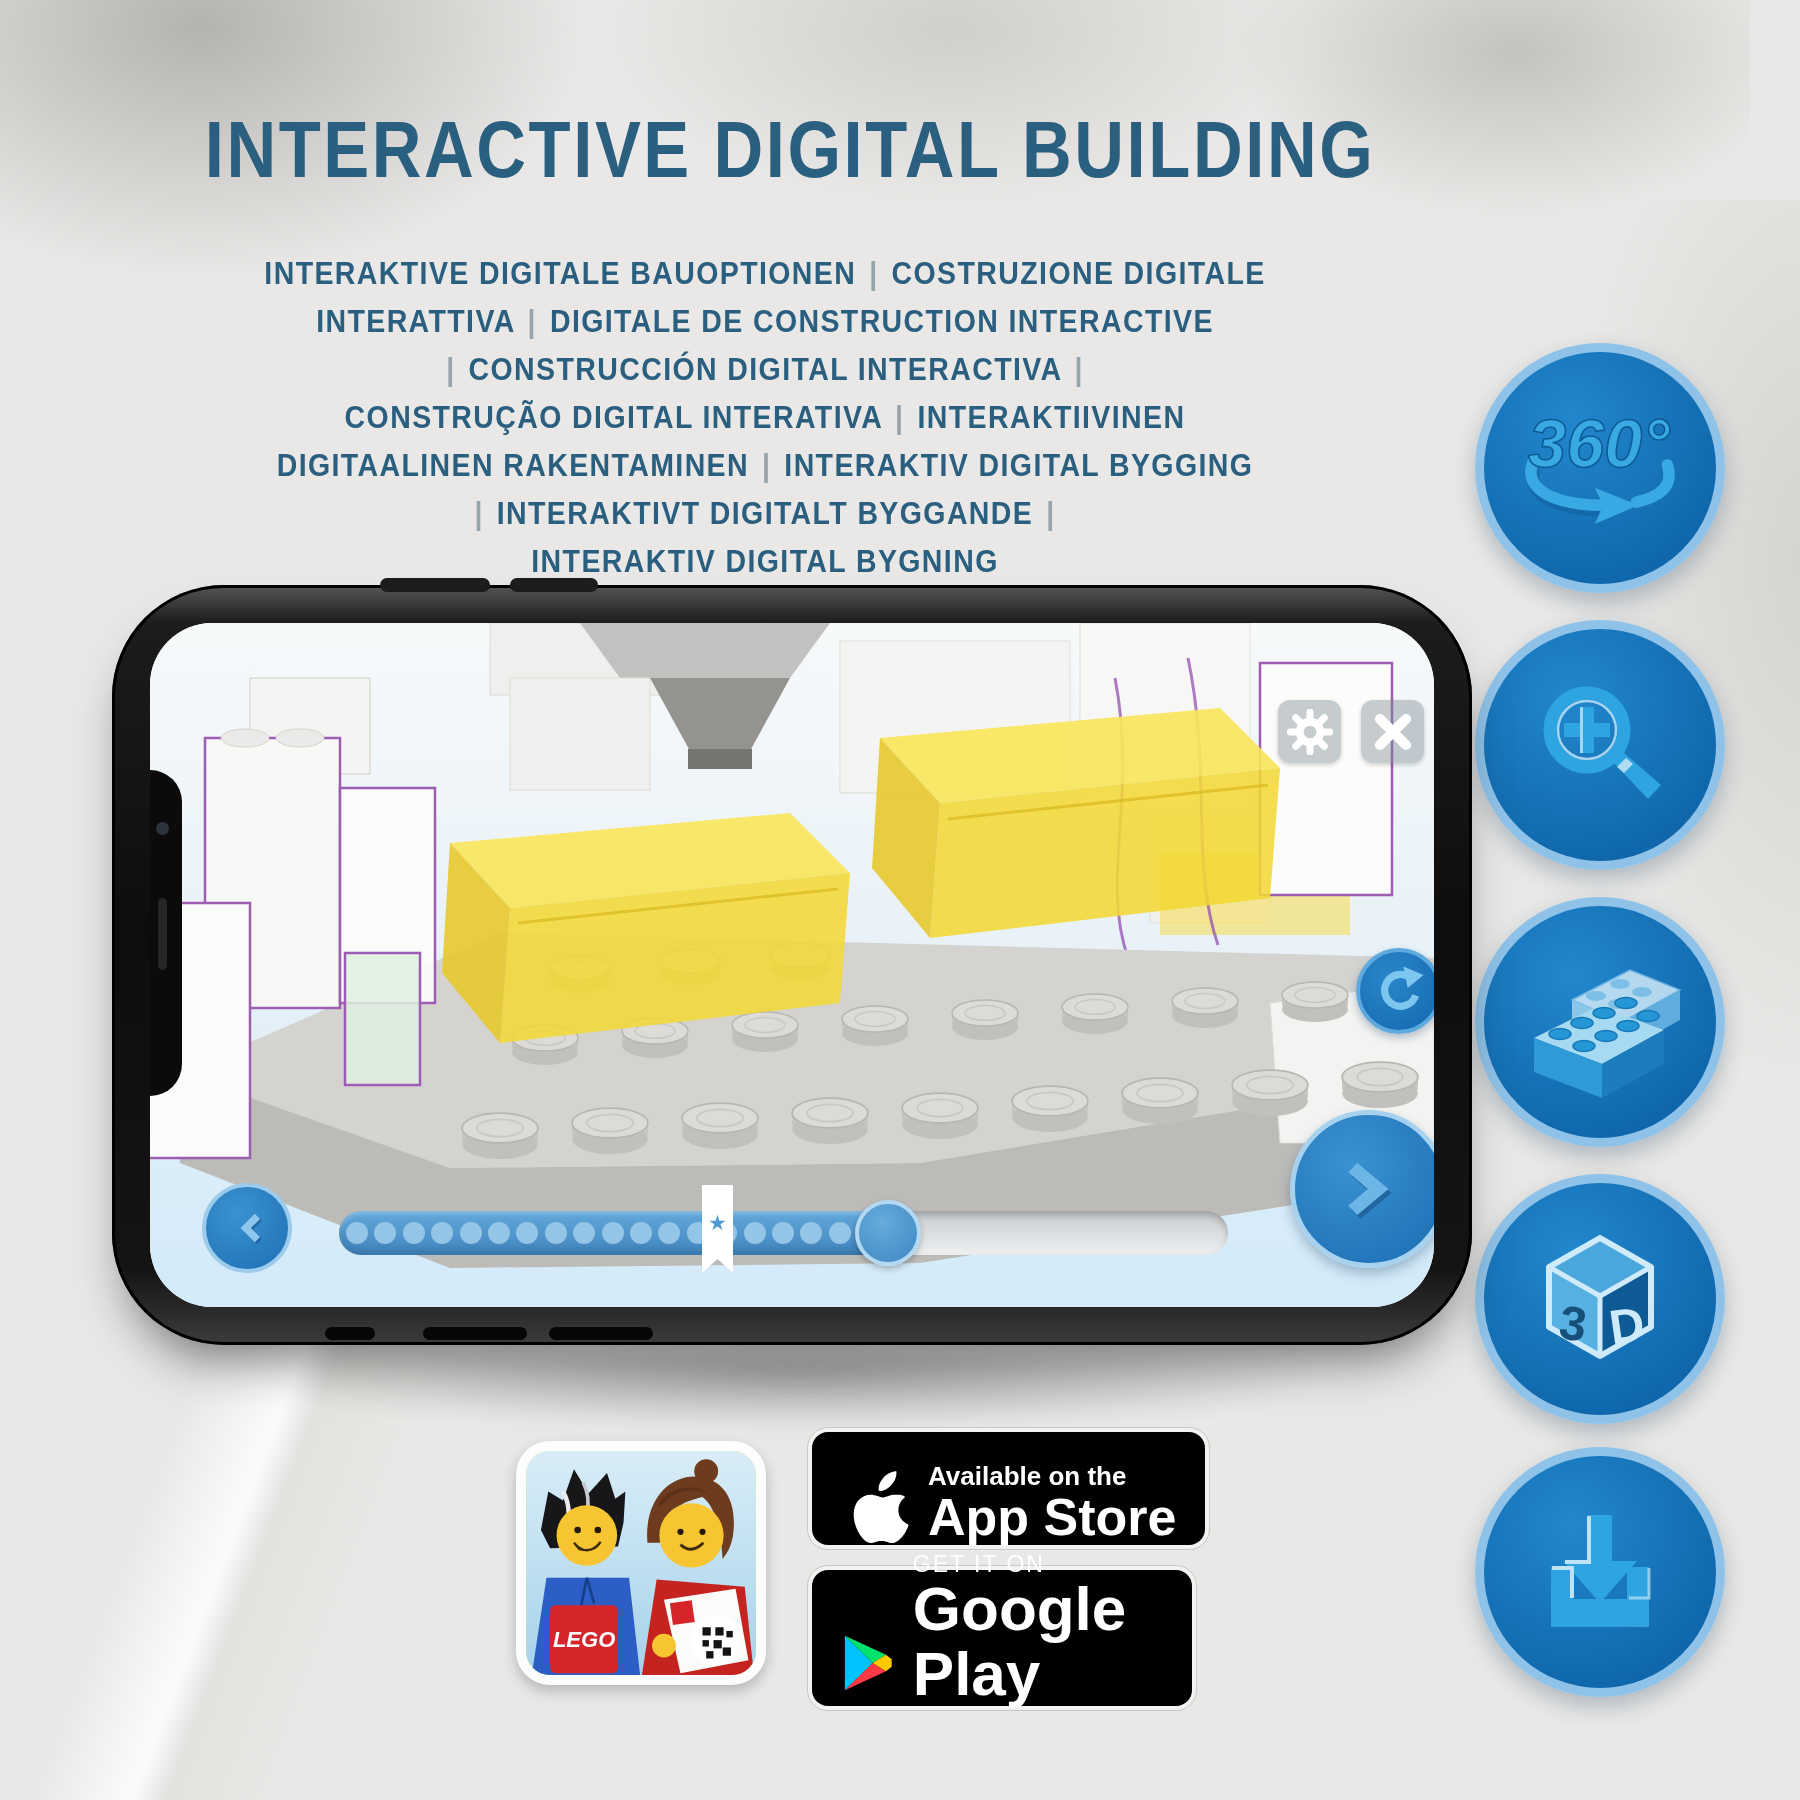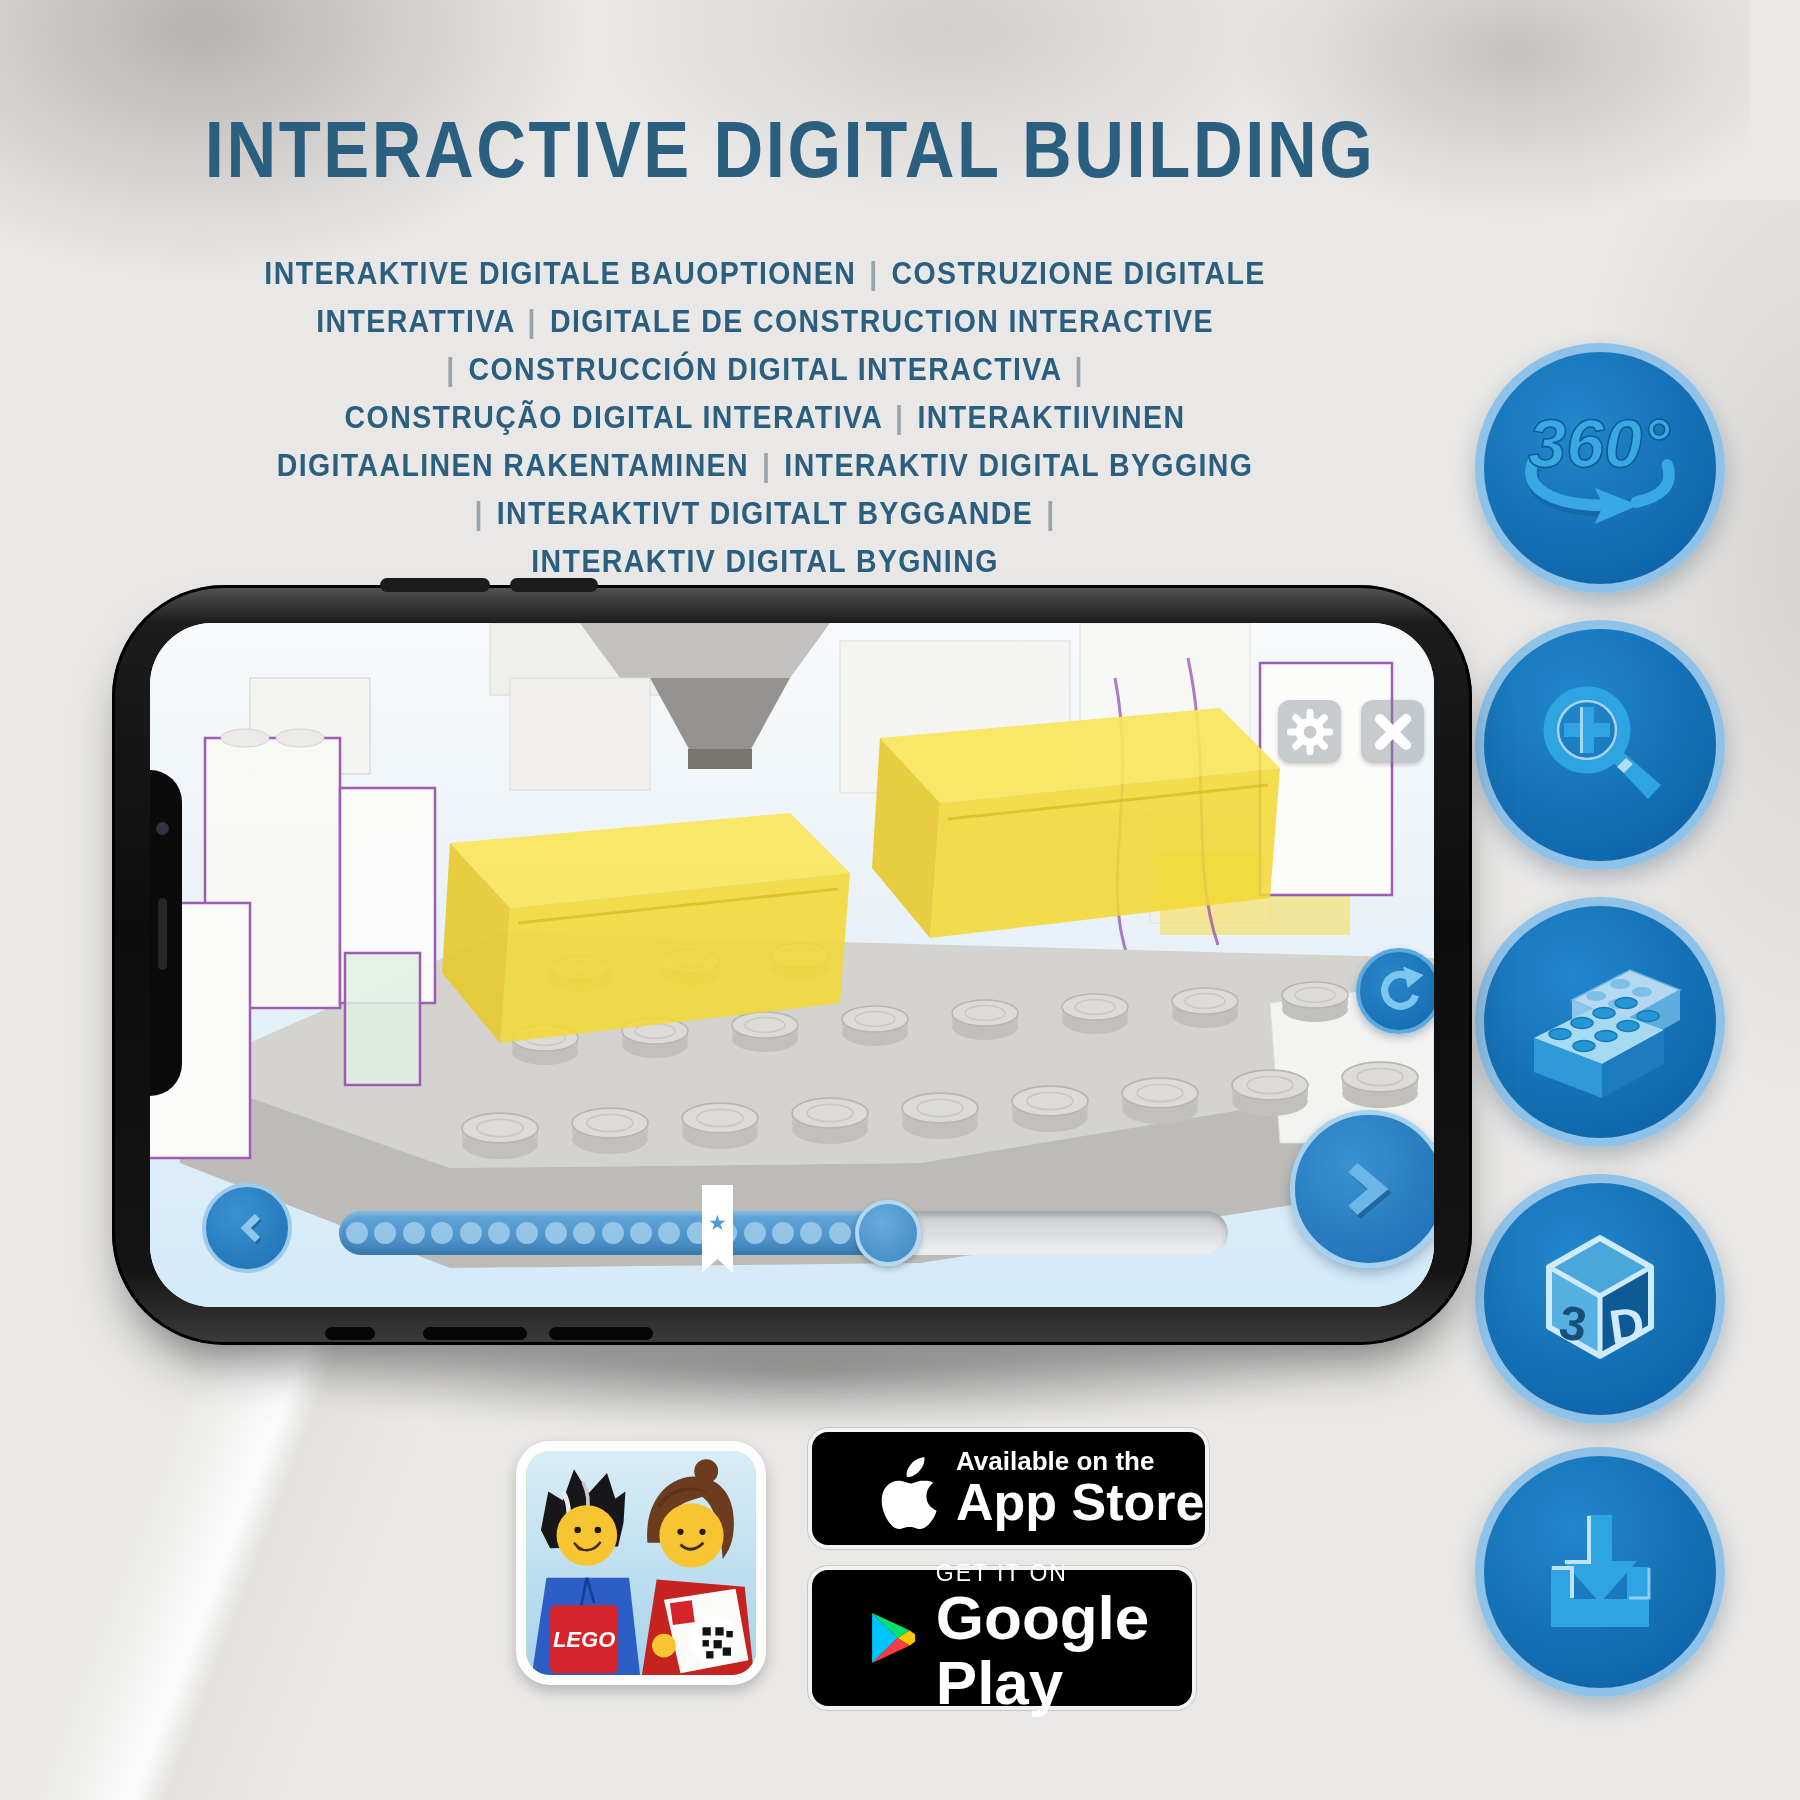--- a/index.html
+++ b/index.html
@@ -49,21 +49,21 @@
   .fill{position:absolute;left:0;top:0;height:44px;border-radius:22px;background:linear-gradient(180deg,#62a8da,#4186c0);box-shadow:inset 0 -6px 10px rgba(0,0,0,.12), inset 0 3px 4px rgba(255,255,255,.25);}
   .pdot{position:absolute;top:11px;width:22px;height:22px;margin-left:-11px;border-radius:50%;background:#9ccae9;opacity:.9;}
   .bookmark{position:absolute;left:363px;top:-26px;width:31px;height:88px;background:#fff;clip-path:polygon(0 0,100% 0,100% 100%,50% 84%,0 100%);display:flex;align-items:center;justify-content:center;box-shadow:0 2px 3px rgba(0,0,0,.2);}
   .bookmark .star{color:#4f9bd4;font-size:21px;margin-top:-12px;}
   .handle{position:absolute;left:516px;top:-11px;width:66px;height:66px;border-radius:50%;background:radial-gradient(circle at 40% 32%,#66acdd,#3d86c2);border:4px solid #b3d8f1;box-sizing:border-box;box-shadow:0 3px 6px rgba(0,0,0,.25);}
 
   .phone-reflection{position:absolute;left:260px;top:1352px;width:1080px;height:78px;background:radial-gradient(ellipse at 50% 30%,rgba(50,50,50,.35),rgba(50,50,50,0) 70%);filter:blur(8px);z-index:1;}
 
   
   .lego-app-icon{position:absolute;left:516px;top:1441px;width:230px;height:224px;border-radius:34px;border:10px solid #fdfdfd;overflow:hidden;background:#bef264;box-shadow:0 6px 14px rgba(0,0,0,.22);z-index:6;}
-  .store-badge{position:absolute;left:812px;height:113px;width:393px;background:#000;border-radius:16px;box-shadow:0 0 0 4px #f2f2f0,0 0 0 5px #c9c8c6;display:flex;align-items:center;z-index:6;box-sizing:border-box;padding-left:28px;}
+  .store-badge{position:absolute;left:812px;height:113px;width:393px;background:#000;border-radius:16px;box-shadow:0 0 0 4px #f2f2f0,0 0 0 5px #c9c8c6;display:flex;align-items:flex-end;z-index:6;box-sizing:border-box;}
   .app-store{top:1432px;}
   .google-play{top:1570px;width:380px;height:136px;}
   .badge-texts{display:flex;flex-direction:column;justify-content:center;color:#fff;line-height:1.05;}
   .badge-tag{font-size:26px;font-weight:bold;}
   .gp-tag{font-size:23px;font-weight:normal;letter-spacing:2px;}
   .badge-name{font-size:52px;font-weight:bold;letter-spacing:0;}
   .gp-name{font-size:62px;font-weight:bold;}
   .apple-logo{margin:0 18px 0 26px;}
   .play-logo{margin:0 16px 0 24px;}
 

